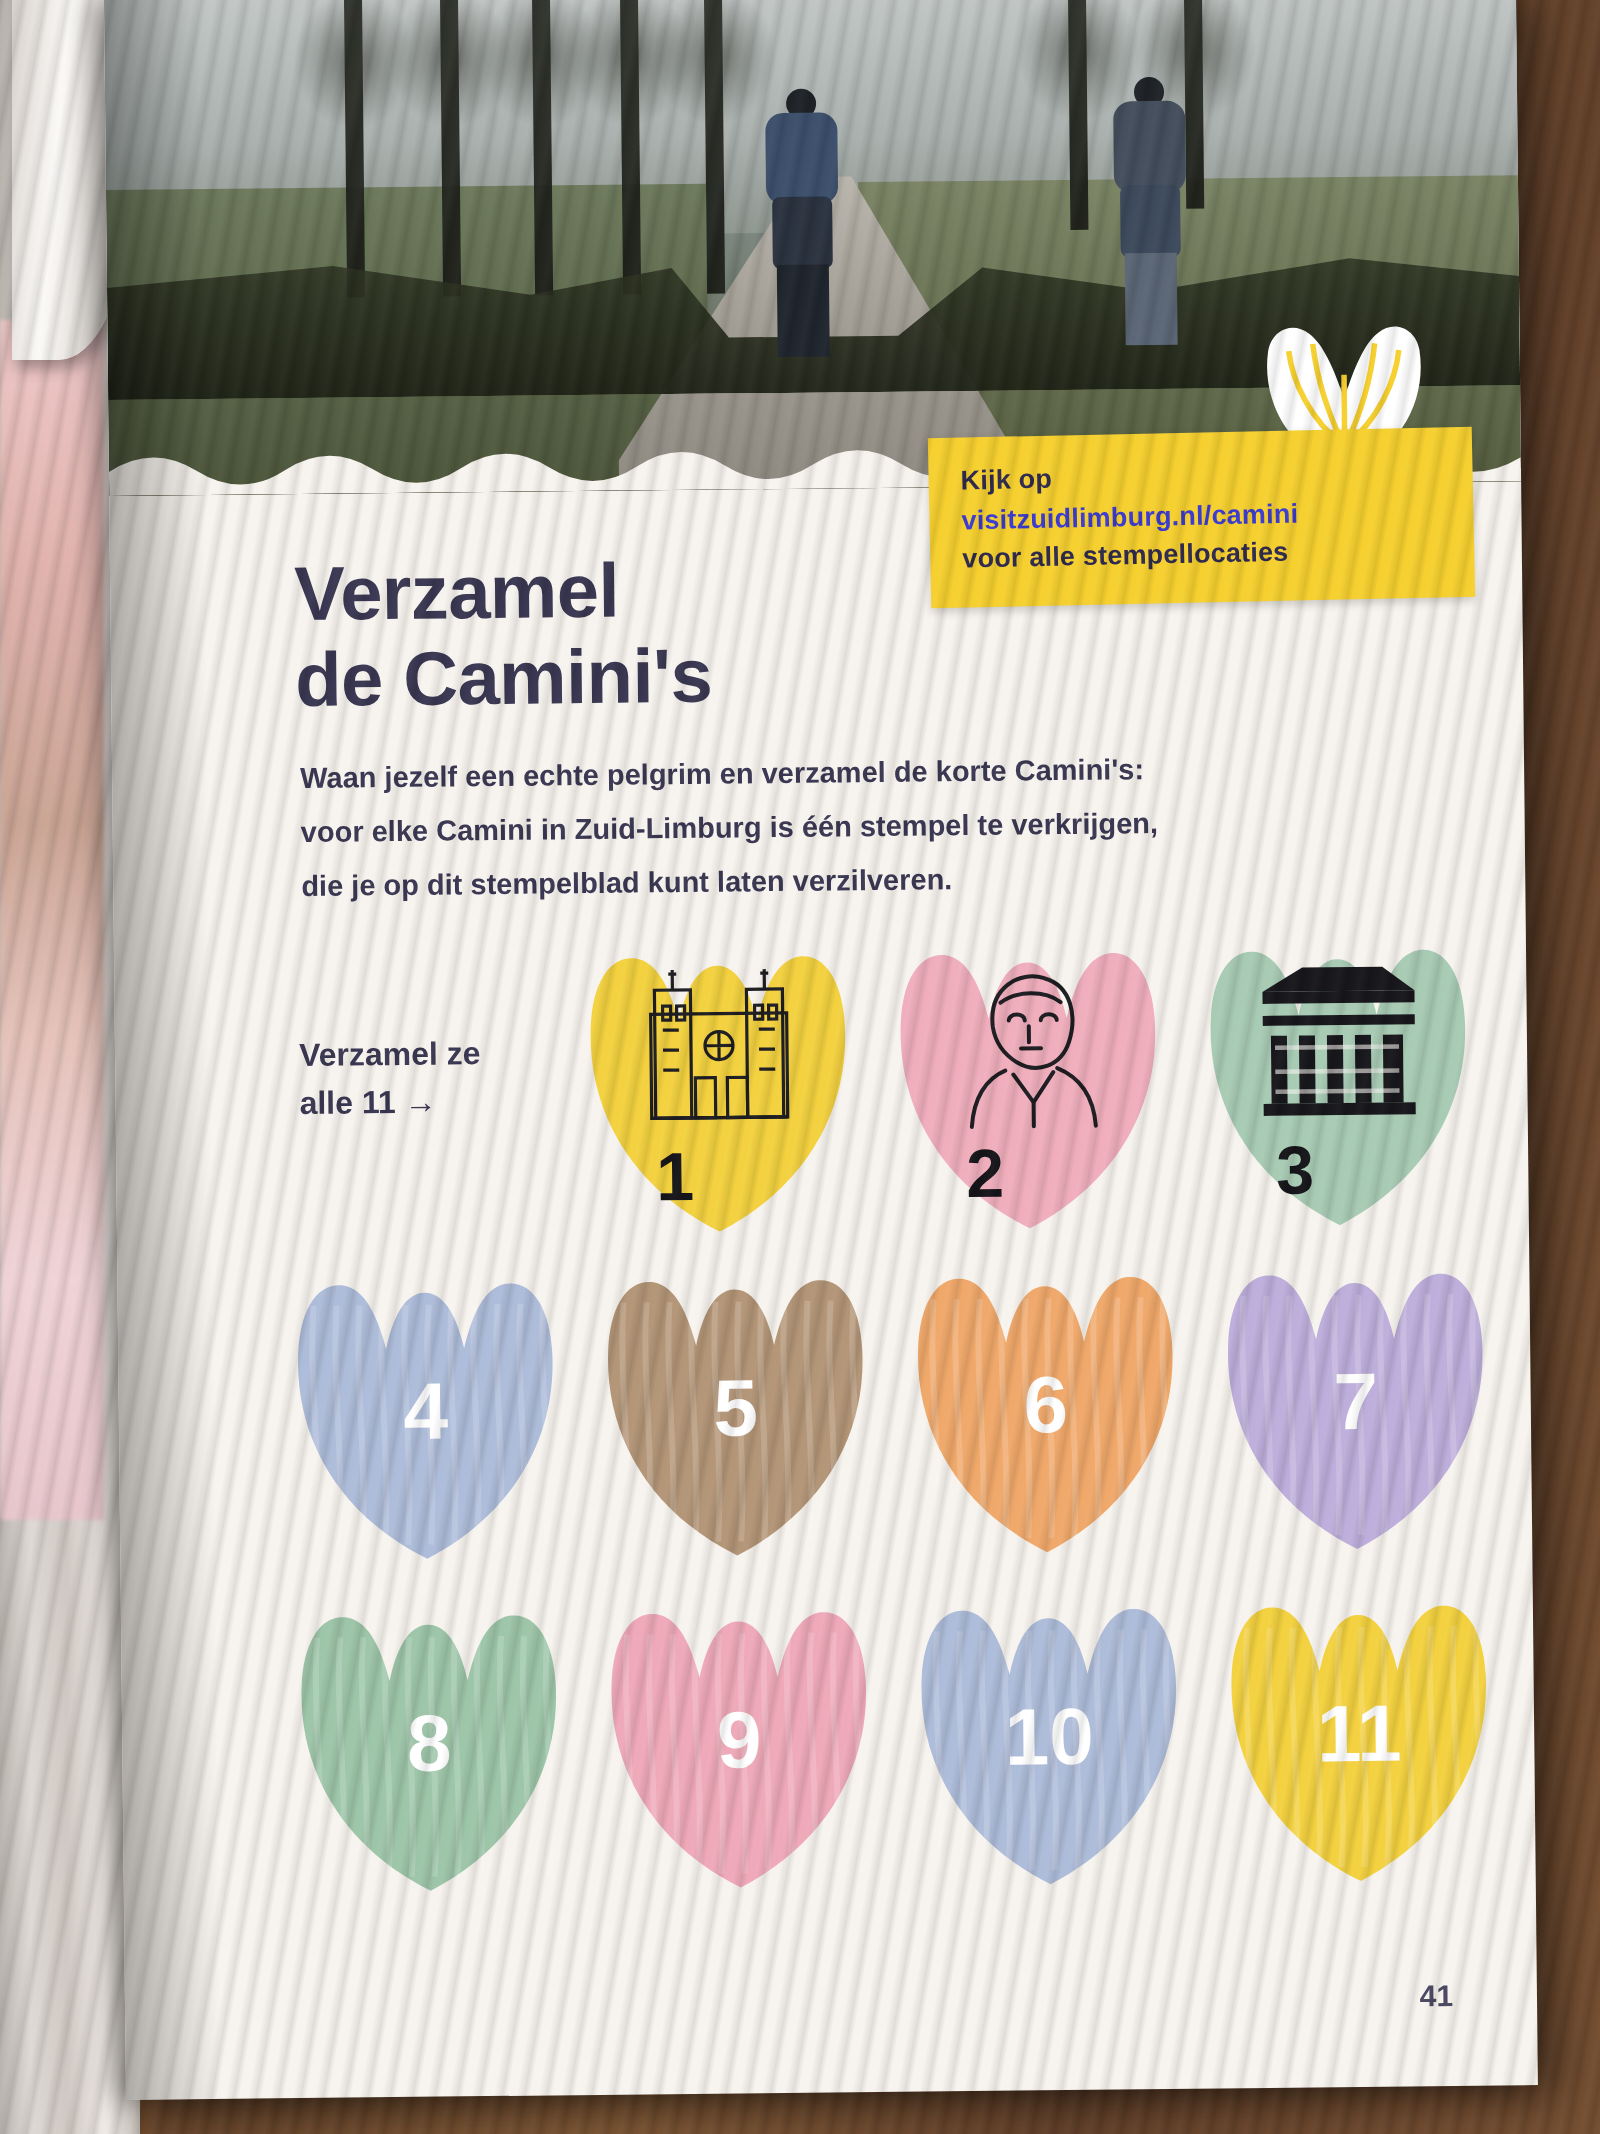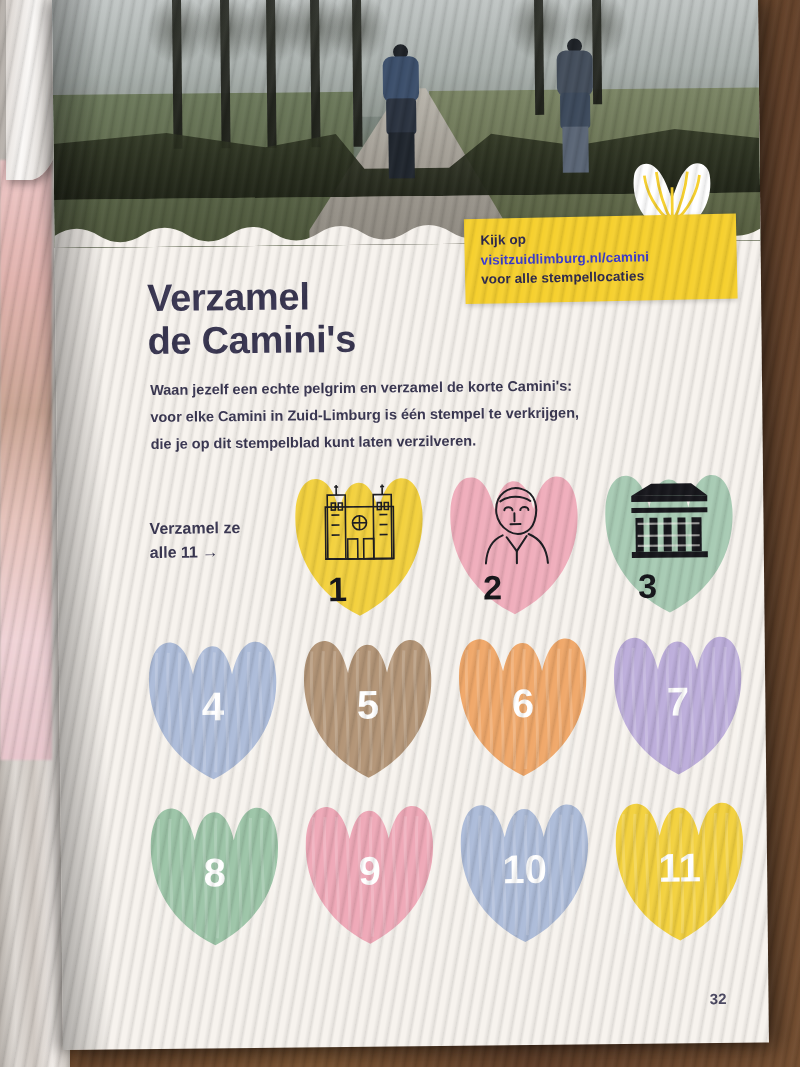--- a/index.html
+++ b/index.html
@@ -571,15 +571,15 @@
               <path d="M94.5 20 C91.5 55 97.5 95 94.5 140" stroke="rgba(255,255,255,0.16)" stroke-width="3" fill="none"></path>
               <path d="M106 20 C103 55 109 95 106 140" stroke="rgba(255,255,255,0.16)" stroke-width="3" fill="none"></path>
               <path d="M117.5 20 C114.5 55 120.5 95 117.5 140" stroke="rgba(255,255,255,0.16)" stroke-width="3" fill="none"></path>
               <path d="M129 20 C126 55 132 95 129 140" stroke="rgba(255,255,255,0.16)" stroke-width="3" fill="none"></path>
          </svg>
        </div>
           <div class="num">11</div>
         </div>
       </div>
 
-    <div class="page-number">32</div>
+    <div class="page-number">41</div>
   </div>
 </div>
 
 </body></html>

